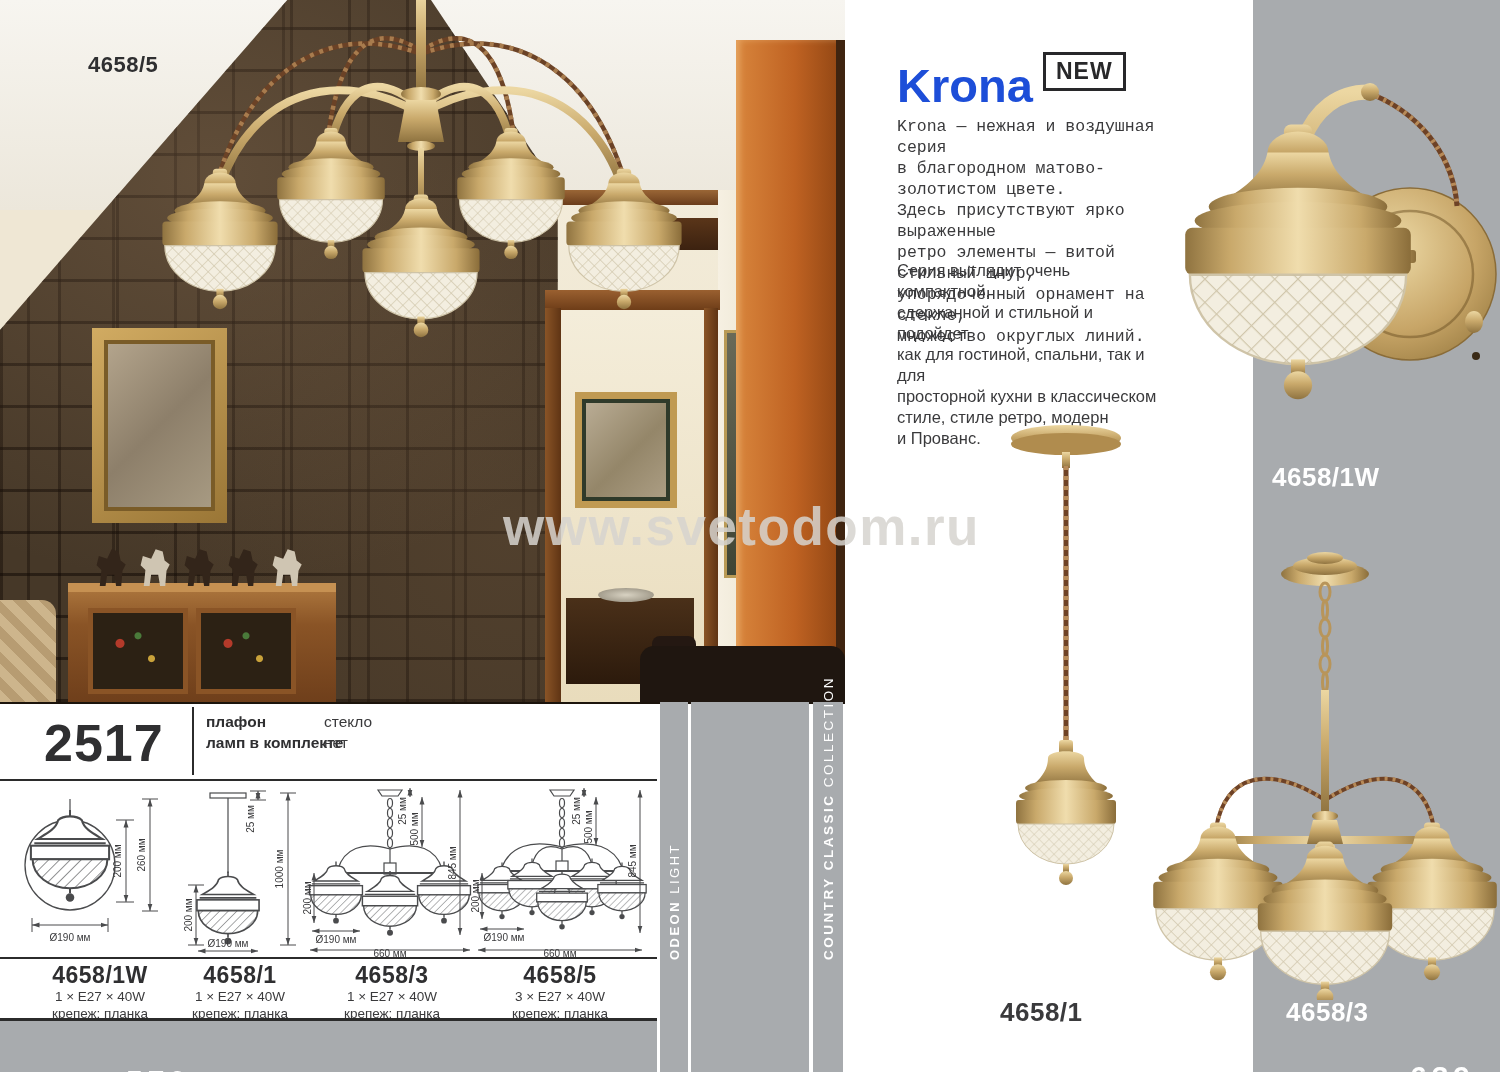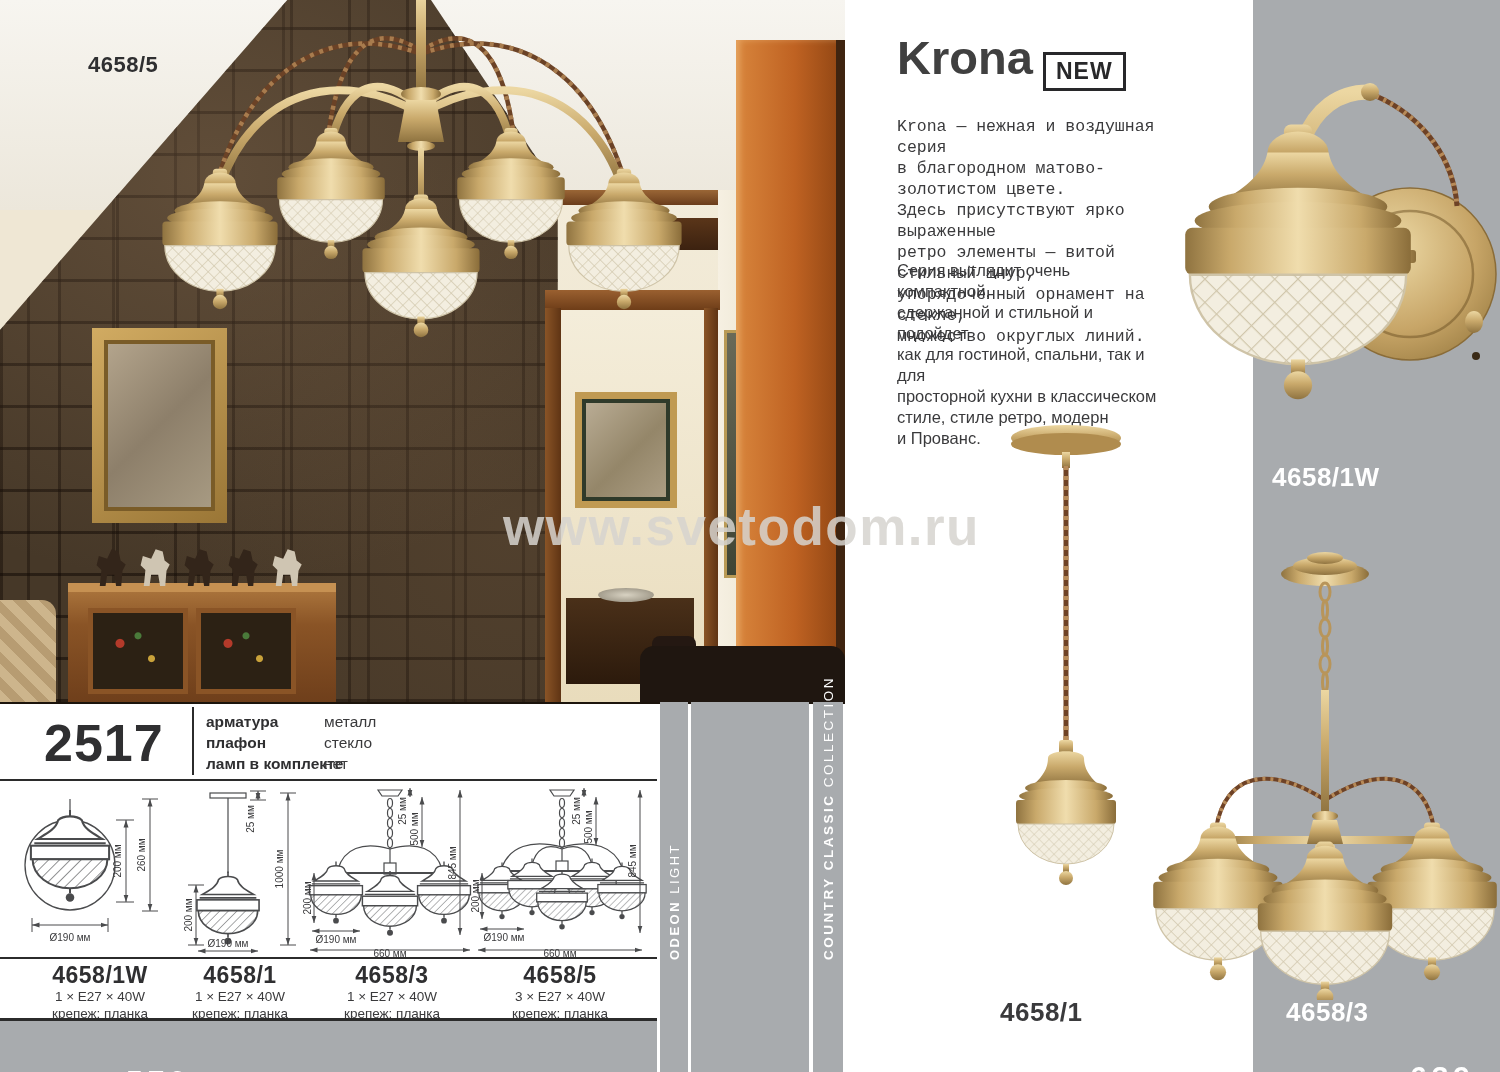--- a/index.html
+++ b/index.html
@@ -68,21 +68,21 @@
   
   .graybar{background:#a8abae;}
   .vtext{writing-mode:vertical-rl;transform:rotate(180deg);white-space:nowrap;color:#fff;
          font-size:13px;letter-spacing:2.5px;}
   .vtext b{letter-spacing:2.5px;}
   .barflex{display:flex;justify-content:flex-end;align-items:center;flex-direction:column;box-sizing:border-box;}
   
   .pagenum{font-weight:bold;color:#fff;font-size:30px;letter-spacing:5px;margin-top:40px;}
   
   .right-strip{left:1253px;top:0;width:247px;height:1072px;background:#a8abae;}
-  .krona-title{left:897px;top:30px;font-size:47px;font-weight:bold;color:#404040;letter-spacing:0px;}
+  .krona-title{left:897px;top:58px;font-size:47px;font-weight:bold;color:#1d4ed8;letter-spacing:0px;}
   .new-badge{left:1043px;top:52px;border:3px solid #28282a;color:#28282a;font-size:23px;font-weight:bold;
              padding:3px 10px;letter-spacing:1px;}
   .para{left:897px;width:265px;font-size:16.5px;line-height:21px;color:#3a3a3c;white-space:pre-line;}
   .white-label{font-size:26px;font-weight:bold;color:#fff;letter-spacing:.5px;}
   .dark-label{font-size:26px;font-weight:bold;color:#3a3a3c;letter-spacing:.5px;}
   
   .dim-text{font-size:10px;fill:#3a3a3c;}
   .watermark{left:503px;top:496px;font-size:53px;font-weight:bold;letter-spacing:1.5px;
              color:rgba(214,211,207,.85);pointer-events:none;z-index:50;}
 </style>
@@ -218,24 +218,20 @@
     <use href="#glamp" transform="translate(486,192) scale(1.2)"></use>
     <use href="#glamp" transform="translate(283,218) scale(1.22)"></use>
   </svg>
   <div class="abs photo-label">4658/5</div>
 </div>
 
 <div class="abs series-num">2517</div>
 <div class="abs spec-divider"></div>
 <div class="abs spec-rows">
   <div class="spec-row">
-    <span class="spec-label">арматура</span>
-    <span class="spec-value">металл</span>
-  </div>
-  <div class="spec-row">
     <span class="spec-label">плафон</span>
     <span class="spec-value">стекло</span>
   </div>
   <div class="spec-row">
     <span class="spec-label">ламп в комплекте</span>
     <span class="spec-value">нет</span>
   </div>
 </div>
 <div class="abs rule" style="left:0;top:779px;width:657px;height:2px;"></div>
 

